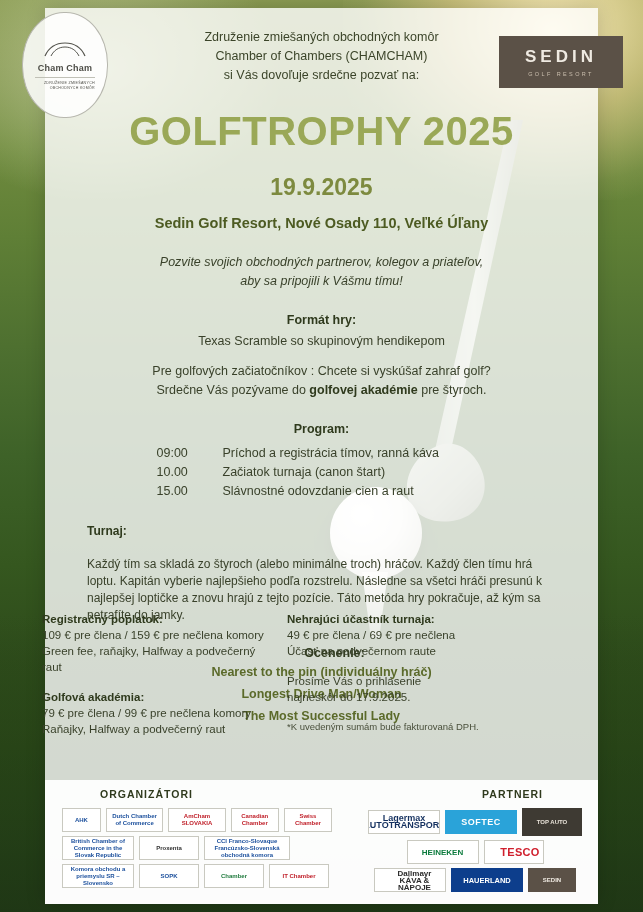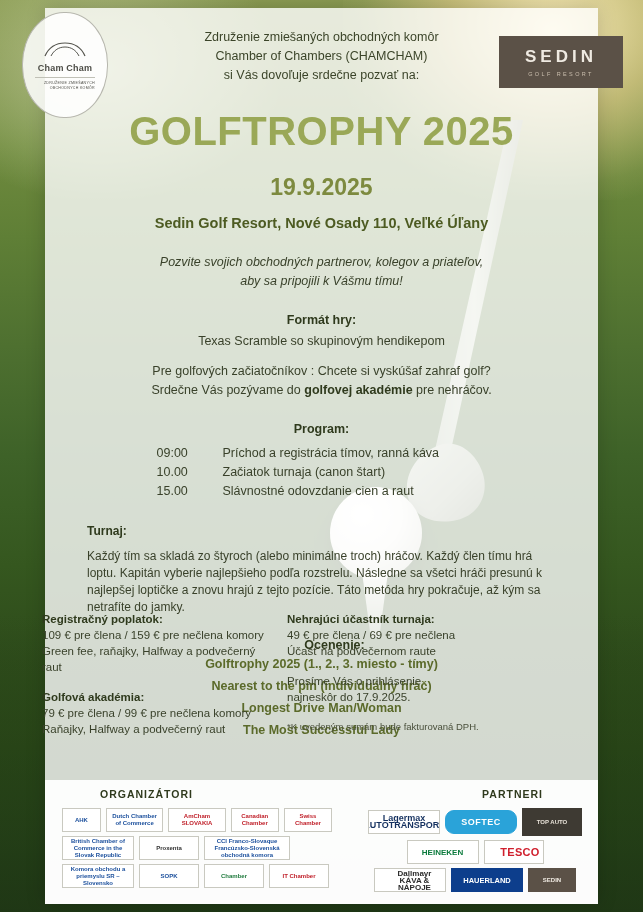--- a/index.html
+++ b/index.html
@@ -250,21 +250,21 @@
   .tourn {
     margin: 22px 42px 0 42px;
     font-size: 12px;
     line-height: 17px;
     color: #39412a;
     text-align: left;
   }
   .tourn .th {
     font-weight: bold;
     color: #2f3a1d;
-    margin-bottom: 8px;
+    margin-bottom: 16px;
   }
   .awards {
     text-align: center;
     margin-top: 22px;
   }
   .awards .ah {
     font-weight: bold;
     font-size: 12.5px;
     color: #2f3a1d;
     padding-left: 26px;
@@ -356,21 +356,21 @@
   .chip.w1 { width: 48px; }
   .chip.w2 { width: 60px; }
   .chip.w3 { width: 72px; }
   .chip.w4 { width: 86px; }
   .chip.tall { height: 28px; }
   .chip.blue { color: #1b4f9c; }
   .chip.red { color: #c0202a; }
   .chip.green { color: #1f7a3d; }
   .chip.dark { background:#3e3a33; color:#e8e2d8; border-color:#3e3a33; }
   .chip.brown { background:#5b5147; color:#efeae2; border-color:#5b5147; }
-  .chip.softec { background:#2aa3d9; color:#ffffff; border-color:#2aa3d9; font-size:9px; letter-spacing:.5px;border-radius:9px; }
+  .chip.softec { background:#2aa3d9; color:#ffffff; border-color:#2aa3d9; font-size:9px; letter-spacing:.5px; }
   .chip.tesco { color:#d0202e; font-size:11px; letter-spacing:.3px;padding-left:16px; }
   .chip.heineken { color:#0a7a3c; font-size:8px; }
   .chip.hauer { background:#0d3e8c; color:#ffffff; border-color:#0d3e8c; font-size:7.5px; }
   .chip.lager { color:#14305f; font-size:9px; }
   .chip.dallmayr { color:#2b2b2b; font-size:8px;padding-left:12px; }
 </style>
 </head>
 <body>
 
 <div class="poster">
@@ -429,21 +429,21 @@
       <div>Pozvite svojich obchodných partnerov, kolegov a priateľov,</div>
       <div>aby sa pripojili k Vášmu tímu!</div>
     </div>
 
     <div class="sec-head">Formát hry:</div>
     <div class="center-line">Texas Scramble so skupinovým hendikepom</div>
 
     <div class="beginner">
       <div>Pre golfových začiatočníkov : Chcete si vyskúšaf zahraf golf?</div>
       <div>
-        <span>Srdečne Vás pozývame do </span><b>golfovej akadémie</b><span> pre nehráčov.</span>
+        <span>Srdečne Vás pozývame do </span><b>golfovej akadémie</b><span> pre štyroch.</span>
       </div>
     </div>
 
     <div class="sec-head">Program:</div>
     <div class="program">
       <div class="program-row">
         <span class="t">09:00</span>
         <span>Príchod a registrácia tímov, ranná káva</span>
       </div>
       <div class="program-row">
@@ -456,21 +456,20 @@
       </div>
     </div>
 
     <div class="tourn">
       <div class="th">Turnaj:</div>
       <div>Každý tím sa skladá zo štyroch (alebo minimálne troch) hráčov. Každý člen tímu hrá loptu. Kapitán vyberie najlepšieho podľa rozstrelu. Následne sa všetci hráči presunú k najlepšej loptičke a znovu hrajú z tejto pozície. Táto metóda hry pokračuje, až kým sa netrafíte do jamky.</div>
     </div>
 
     <div class="awards">
       <div class="ah">Ocenenie:</div>
-      <div class="ai">Golftrophy 2025 (1., 2., 3. miesto - tímy)</div>
       <div class="ai">Nearest to the pin (individuálny hráč)</div>
       <div class="ai">Longest Drive Man/Woman</div>
       <div class="ai">The Most Successful Lady</div>
     </div>
   </div>
 
   <div class="twocol">
     <div class="col">
       <div class="blk">
         <div class="bh">Registračný poplatok:</div>

